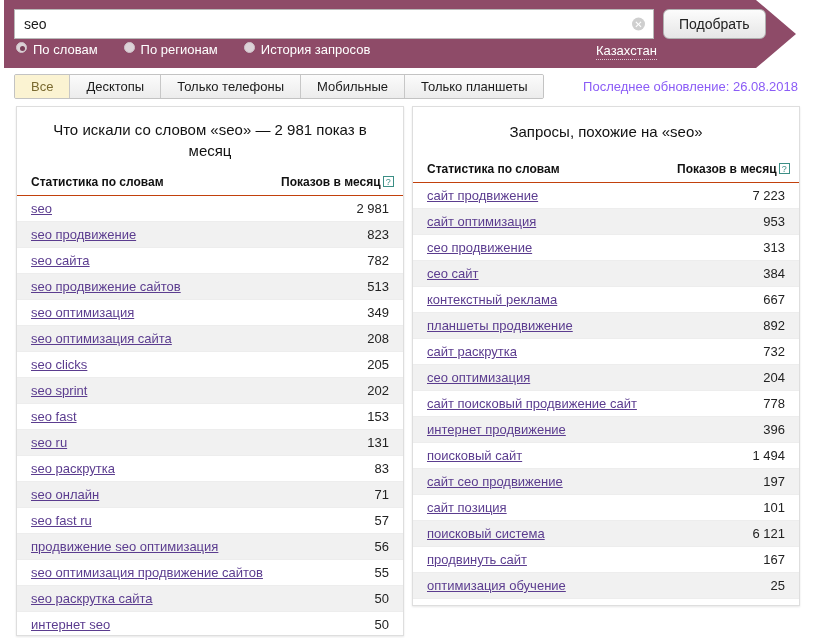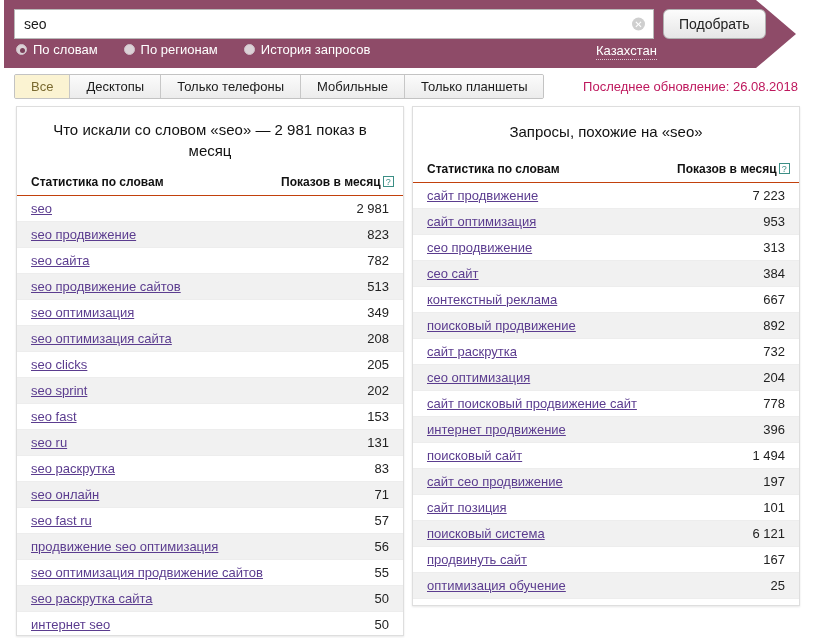--- a/index.html
+++ b/index.html
@@ -94,21 +94,20 @@
   .mode-row {
     position: absolute;
     left: 16px;
     top: 42px;
     display: flex;
     align-items: center;
     gap: 0;
   }
   .mode-item {
     display: flex;
-    align-items: center;
     margin-right: 26px;
     cursor: pointer;
     white-space: nowrap;
   }
   .radio {
     width: 11px; height: 11px;
     border-radius: 50%;
     background: #dcd2d7;
     border: 1px solid #cfc0c8;
     margin-right: 6px;
@@ -171,21 +170,21 @@
   .tab:last-child { border-right: 0; }
   .tab.active {
     background: #fbf3d2;
     color: #7a6a30;
   }
   .updated {
     position: absolute;
     right: 30px;
     top: 11px;
     font-size: 13px;
-    color: #be185d;
+    color: #8b5cf6;
     white-space: nowrap;
   }
 
   
   .panels {
     position: relative;
     width: 828px;
     height: 532px;
     background: #ffffff;
   }
@@ -415,21 +414,21 @@
           </tr>
           <tr>
             <td><a>сео сайт</a></td>
             <td class="num">384</td>
           </tr>
           <tr>
             <td><a>контекстный реклама</a></td>
             <td class="num">667</td>
           </tr>
           <tr>
-            <td><a>поисковый продвижение</a></td>
+            <td><a>планшеты продвижение</a></td>
             <td class="num">892</td>
           </tr>
           <tr>
             <td><a>сайт раскрутка</a></td>
             <td class="num">732</td>
           </tr>
           <tr>
             <td><a>сео оптимизация</a></td>
             <td class="num">204</td>
           </tr>

